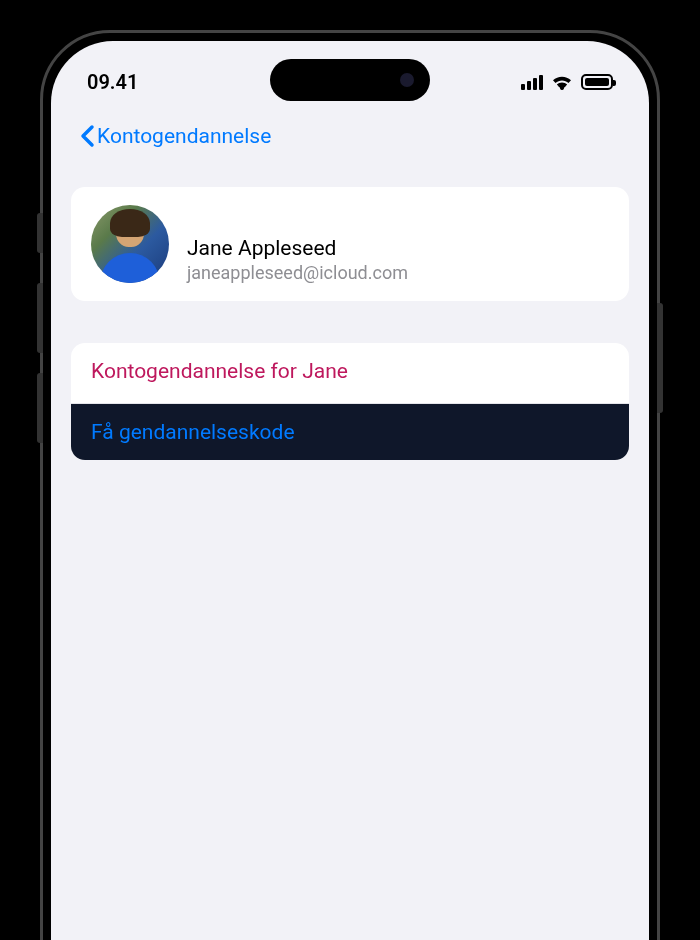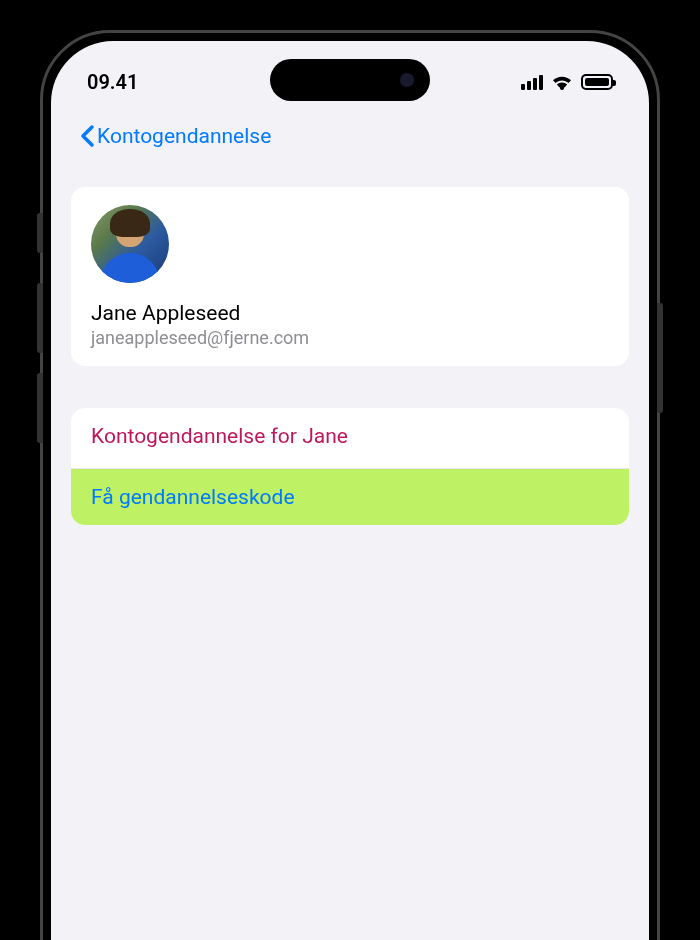--- a/index.html
+++ b/index.html
@@ -191,24 +191,23 @@
     }
     
     .card {
       background: #fff;
       border-radius: 14px;
       overflow: hidden;
     }
     
     .contact-card {
       display: flex;
-      align-items: flex-start;
+      align-items: flex-end;
       padding: 18px 20px;
       gap: 18px;
-      flex-direction: column;
     }
     
     .avatar {
       width: 78px;
       height: 78px;
       border-radius: 50%;
       background: linear-gradient(135deg, #8b9a6b 0%, #5a7a4a 30%, #2c5aa0 60%, #1a3a7a 100%);
       position: relative;
       overflow: hidden;
       flex-shrink: 0;
@@ -287,21 +286,21 @@
       line-height: 1.35;
     }
     
     .action-row {
       padding: 16px 20px;
       font-size: 21px;
       border-top: 1px solid #e5e5ea;
     }
     
     .action-highlighted {
-      background: #bef264;
+      background: #0f172a;
       color: #007aff;
     }
     
     .action-destructive {
       color: #ff3b30;
     }
   </style>
 </head>
 <body>
 
@@ -348,21 +347,21 @@
     </div>
 
     <div class="content">
 
       <div class="card contact-card">
         <div class="avatar">
           <div class="avatar-body"></div>
         </div>
         <div class="contact-info">
           <div class="contact-name">Jane Appleseed</div>
-          <div class="contact-email">janeappleseed@fjerne.com</div>
+          <div class="contact-email">janeappleseed@icloud.com</div>
         </div>
       </div>
 
       <div class="card section-card">
         <div class="section-header">
           <div class="section-title">Kontogendannelse for Jane</div>
         </div>
         <div class="action-row action-highlighted">Få gendannelseskode</div>
       </div>
 

